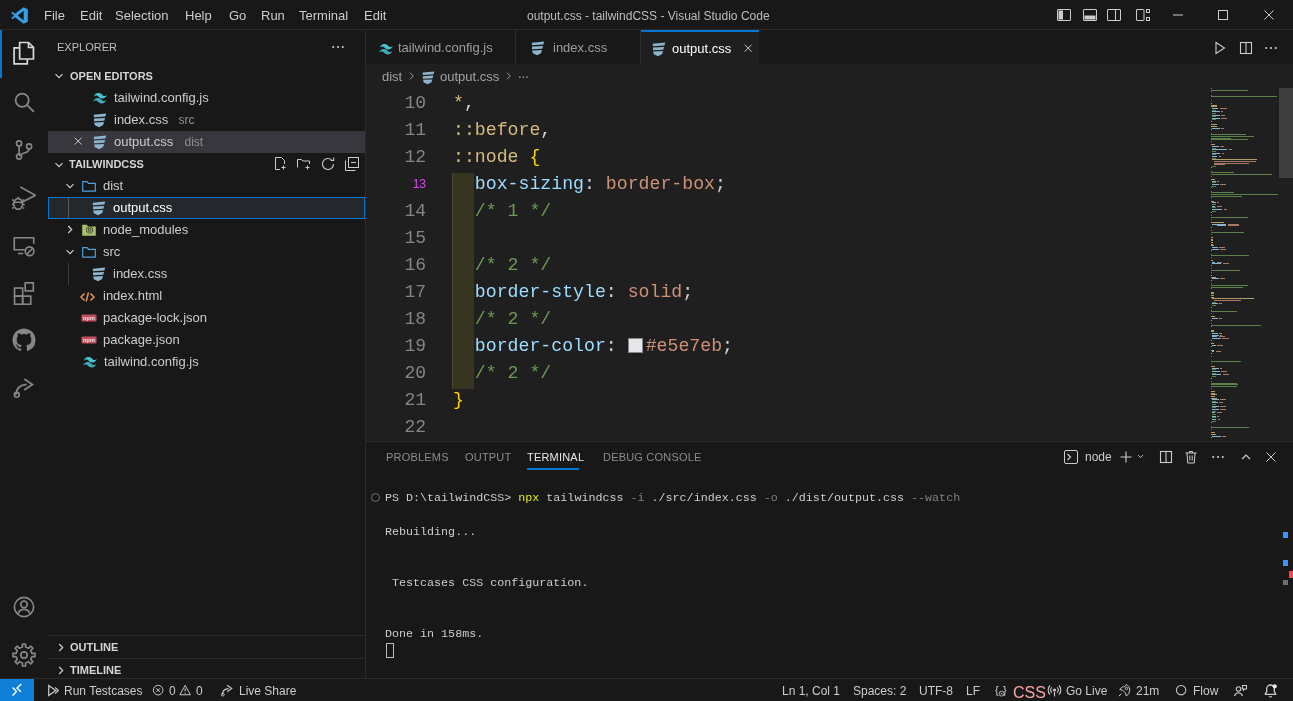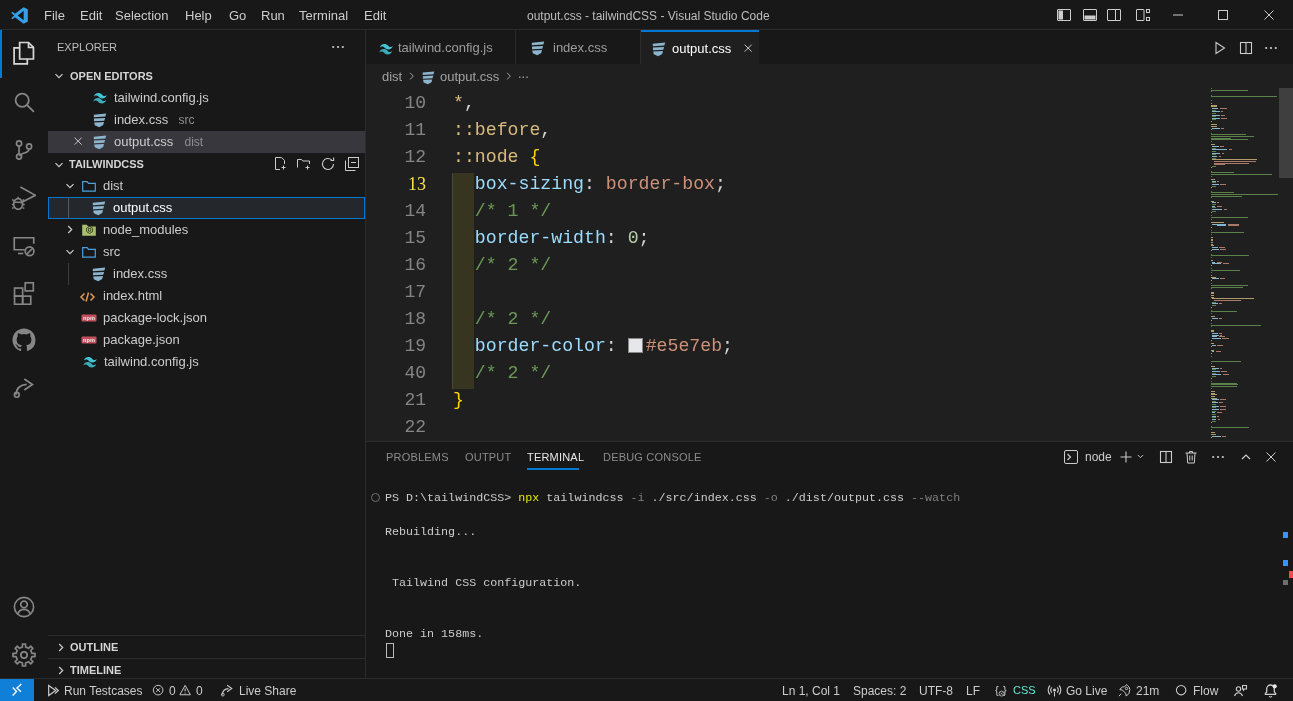--- a/index.html
+++ b/index.html
@@ -281,34 +281,34 @@
       </svg></div>
     <div class="a" style="left:518px;top:66px;font-size:13px;color:#a3a3a3;">...</div>
     <div class="a" style="left:452px;top:173px;width:22px;height:216px;background:#37351f"></div>
     <div class="a" style="left:452px;top:173px;width:1px;height:216px;background:rgba(255,255,255,0.10)"></div>
     <div class="a" style="left:366px;top:90px;font-size:18px;color:#858585;width:60px;text-align:right;line-height:27px;font-family:'Liberation Mono',monospace">10</div>
     <div class="a mono" style="left:453px;top:90px;font-size:18.2px;line-height:27px"><span style="color:#d7ba7d">*</span><span style="color:#d4d4d4">,</span></div>
     <div class="a" style="left:366px;top:117px;font-size:18px;color:#858585;width:60px;text-align:right;line-height:27px;font-family:'Liberation Mono',monospace">11</div>
     <div class="a mono" style="left:453px;top:117px;font-size:18.2px;line-height:27px"><span style="color:#d7ba7d">::before</span><span style="color:#d4d4d4">,</span></div>
     <div class="a" style="left:366px;top:144px;font-size:18px;color:#858585;width:60px;text-align:right;line-height:27px;font-family:'Liberation Mono',monospace">12</div>
     <div class="a mono" style="left:453px;top:144px;font-size:18.2px;line-height:27px"><span style="color:#d7ba7d">::node</span><span> </span><span style="color:#ffd700">{</span></div>
-    <div class="a" style="left:366px;top:171px;font-size:18px;color:#fde047;width:60px;text-align:right;line-height:27px;font-family:Liberation Serif, serif">13</div>
+    <div class="a" style="left:366px;top:171px;font-size:12px;color:#d946ef;width:60px;text-align:right;line-height:27px;font-family:Liberation Sans, sans-serif">13</div>
     <div class="a mono" style="left:453px;top:171px;font-size:18.2px;line-height:27px"><span>  </span><span style="color:#9cdcfe">box-sizing</span><span style="color:#d4d4d4">:</span><span> </span><span style="color:#ce9178">border-box</span><span style="color:#d4d4d4">;</span></div>
     <div class="a" style="left:366px;top:198px;font-size:18px;color:#858585;width:60px;text-align:right;line-height:27px;font-family:'Liberation Mono',monospace">14</div>
     <div class="a mono" style="left:453px;top:198px;font-size:18.2px;line-height:27px"><span>  </span><span style="color:#6a9955">/* 1 */</span></div>
     <div class="a" style="left:366px;top:225px;font-size:18px;color:#858585;width:60px;text-align:right;line-height:27px;font-family:'Liberation Mono',monospace">15</div>
-    <div class="a mono" style="left:453px;top:225px;font-size:18.2px;line-height:27px"><span>  </span><span style="color:#9cdcfe">border-width</span><span style="color:#d4d4d4">:</span><span> </span><span style="color:#b5cea8">0</span><span style="color:#d4d4d4">;</span></div>
     <div class="a" style="left:366px;top:252px;font-size:18px;color:#858585;width:60px;text-align:right;line-height:27px;font-family:'Liberation Mono',monospace">16</div>
     <div class="a mono" style="left:453px;top:252px;font-size:18.2px;line-height:27px"><span>  </span><span style="color:#6a9955">/* 2 */</span></div>
     <div class="a" style="left:366px;top:279px;font-size:18px;color:#858585;width:60px;text-align:right;line-height:27px;font-family:'Liberation Mono',monospace">17</div>
+    <div class="a mono" style="left:453px;top:279px;font-size:18.2px;line-height:27px"><span>  </span><span style="color:#9cdcfe">border-style</span><span style="color:#d4d4d4">:</span><span> </span><span style="color:#ce9178">solid</span><span style="color:#d4d4d4">;</span></div>
     <div class="a" style="left:366px;top:306px;font-size:18px;color:#858585;width:60px;text-align:right;line-height:27px;font-family:'Liberation Mono',monospace">18</div>
     <div class="a mono" style="left:453px;top:306px;font-size:18.2px;line-height:27px"><span>  </span><span style="color:#6a9955">/* 2 */</span></div>
     <div class="a" style="left:366px;top:333px;font-size:18px;color:#858585;width:60px;text-align:right;line-height:27px;font-family:'Liberation Mono',monospace">19</div>
     <div class="a mono" style="left:453px;top:333px;font-size:18.2px;line-height:27px"><span>  </span><span style="color:#9cdcfe">border-color</span><span style="color:#d4d4d4">:</span><span> </span><span style="display:inline-block;width:15px;height:15px;background:#e5e7eb;border:1px solid #888;vertical-align:-1.5px;margin-right:3px"></span><span style="color:#ce9178">#e5e7eb</span><span style="color:#d4d4d4">;</span></div>
-    <div class="a" style="left:366px;top:360px;font-size:18px;color:#858585;width:60px;text-align:right;line-height:27px;font-family:'Liberation Mono',monospace">40</div>
+    <div class="a" style="left:366px;top:360px;font-size:18px;color:#858585;width:60px;text-align:right;line-height:27px;font-family:'Liberation Mono',monospace">20</div>
     <div class="a mono" style="left:453px;top:360px;font-size:18.2px;line-height:27px"><span>  </span><span style="color:#6a9955">/* 2 */</span></div>
     <div class="a" style="left:366px;top:387px;font-size:18px;color:#858585;width:60px;text-align:right;line-height:27px;font-family:'Liberation Mono',monospace">21</div>
     <div class="a mono" style="left:453px;top:387px;font-size:18.2px;line-height:27px"><span style="color:#ffd700">}</span></div>
     <div class="a" style="left:366px;top:414px;font-size:18px;color:#858585;width:60px;text-align:right;line-height:27px;font-family:'Liberation Mono',monospace">22</div>
     <div class="a mono" style="left:453px;top:414px;font-size:18.2px;line-height:27px"></div>
     <div class="mm" style="left:1211px;top:88.0px;width:67px;overflow:hidden"><i style="width:0.0px"></i><i style="width:1.2px;background:#6a9955;opacity:0.8"></i></div>
     <div class="mm" style="left:1211px;top:89.7px;width:67px;overflow:hidden"><i style="width:0.0px"></i><i style="width:37.2px;background:#6a9955;opacity:0.8"></i></div>
     <div class="mm" style="left:1211px;top:91.3px;width:67px;overflow:hidden"><i style="width:0.0px"></i><i style="width:1.2px;background:#6a9955;opacity:0.8"></i></div>
     <div class="mm" style="left:1211px;top:94.6px;width:67px;overflow:hidden"><i style="width:0.0px"></i><i style="width:1.2px;background:#6a9955;opacity:0.8"></i></div>
     <div class="mm" style="left:1211px;top:96.3px;width:67px;overflow:hidden"><i style="width:0.0px"></i><i style="width:66.3px;background:#6a9955;opacity:0.8"></i></div>
@@ -518,21 +518,21 @@
         <circle cx="12.8" cy="8" r="1.1" fill="currentColor"></circle>
       </svg></div>
     <div class="a ic" style="left:1238px;top:449px;color:#cccccc;"><svg width="16" height="16" viewBox="0 0 16 16" style="">
         <path fill="none" stroke="currentColor" stroke-width="1.2" d="M4 10 8 6l4 4"></path>
       </svg></div>
     <div class="a ic" style="left:1263px;top:449px;color:#cccccc;"><svg width="16" height="16" viewBox="0 0 16 16" style="">
         <path fill="none" stroke="currentColor" stroke-width="1" d="M3.5 3.5l9 9M12.5 3.5l-9 9"></path>
       </svg></div>
     <div class="a mono" style="left:385px;top:490px;font-size:11.7px;line-height:17px"><span style="color:#cccccc">PS D:\tailwindCSS&gt; </span><span style="color:#e5e510">npx</span><span style="color:#cccccc"> tailwindcss </span><span style="color:#7f7f7f">-i</span><span style="color:#cccccc"> ./src/index.css </span><span style="color:#7f7f7f">-o</span><span style="color:#cccccc"> ./dist/output.css </span><span style="color:#7f7f7f">--watch</span></div>
     <div class="a mono" style="left:385px;top:524px;font-size:11.7px;line-height:17px"><span style="color:#cccccc">Rebuilding...</span></div>
-    <div class="a mono" style="left:385px;top:575px;font-size:11.7px;line-height:17px"><span style="color:#cccccc"> Tailwind CSS configuration.</span></div>
+    <div class="a mono" style="left:385px;top:575px;font-size:11.7px;line-height:17px"><span style="color:#cccccc"> Testcases CSS configuration.</span></div>
     <div class="a mono" style="left:385px;top:626px;font-size:11.7px;line-height:17px"><span style="color:#cccccc">Done in 158ms.</span></div>
     <div class="a" style="left:386px;top:643px;width:8px;height:15px;border:1px solid #bbbbbb"></div>
     <div class="a" style="left:371px;top:493px;width:9px;height:9px;border:1.5px solid #707070;border-radius:50%"></div>
     <div class="a" style="left:1283px;top:532px;width:5px;height:6px;background:#3794ff"></div>
     <div class="a" style="left:1283px;top:560px;width:5px;height:6px;background:#3794ff"></div>
     <div class="a" style="left:1289px;top:571px;width:4px;height:7px;background:#f14c4c"></div>
     <div class="a" style="left:1283px;top:580px;width:5px;height:5px;background:#6e6e6e"></div>
     <div class="a" style="left:0px;top:679px;width:34px;height:22px;background:#0f7fd7"></div>
     <div class="a ic" style="left:8px;top:682px;color:#ffffff;"><svg width="16" height="16" viewBox="0 0 16 16" style="">
         <path fill="none" stroke="#ffffff" stroke-width="1.4" d="M4.7 5.5l3.8 3.9-3.9 4.2M13.3 2l-4.3 4 3.9 3.7"></path>
@@ -562,21 +562,21 @@
     <div class="a" style="left:782px;top:684px;font-size:12px;color:#cccccc;">Ln 1, Col 1</div>
     <div class="a" style="left:853px;top:684px;font-size:12px;color:#cccccc;">Spaces: 2</div>
     <div class="a" style="left:919px;top:684px;font-size:12px;color:#cccccc;">UTF-8</div>
     <div class="a" style="left:966px;top:684px;font-size:12px;color:#cccccc;">LF</div>
     <div class="a ic" style="left:994px;top:683px;color:#cccccc;"><svg width="15" height="15" viewBox="0 0 15 15" style="">
         <text x="1" y="11" font-family="Liberation Sans" font-size="11" fill="#cccccc">{</text>
         <text x="9" y="11" font-family="Liberation Sans" font-size="11" fill="#cccccc">}</text>
         <circle cx="7.6" cy="10.6" r="2.5" fill="#181818" stroke="#cccccc" stroke-width="0.8"></circle>
         <path d="M6.7 9.7l1.8 1.8M8.5 9.7l-1.8 1.8" stroke="#cccccc" stroke-width="0.8"></path>
       </svg></div>
-    <div class="a" style="left:1013px;top:684px;font-size:11px;color:#5eead4;">CSS</div>
+    <div class="a" style="left:1013px;top:684px;font-size:16px;color:#fca5a5;">CSS</div>
     <div class="a ic" style="left:1047px;top:683px;color:#cccccc;"><svg width="15" height="15" viewBox="0 0 15 15" style="">
         <circle cx="7.5" cy="7" r="1.6" fill="currentColor"></circle>
         <path fill="none" stroke="currentColor" stroke-width="1.1" d="M4.9 9.6a3.7 3.7 0 0 1 0-5.2M10.1 4.4a3.7 3.7 0 0 1 0 5.2"></path>
         <path fill="none" stroke="currentColor" stroke-width="1.1" d="M3 11.5a6.4 6.4 0 0 1 0-9M12 2.5a6.4 6.4 0 0 1 0 9"></path>
         <path fill="none" stroke="currentColor" stroke-width="1.1" d="M7.5 9v4.5"></path>
       </svg></div>
     <div class="a" style="left:1066px;top:684px;font-size:12px;color:#cccccc;">Go Live</div>
     <div class="a ic" style="left:1117px;top:683px;color:#cccccc;"><svg width="15" height="15" viewBox="0 0 15 15" style="">
         <path fill="none" stroke="currentColor" stroke-width="1" d="M9.3 1.6c1.9 1 3.1 2.6 3.5 4.9l-.9 4-2.6 2.6-.7-2.9-3-3L2.7 6.5 5.3 4c2-.2 3-.2 4-2.4z"></path>
         <circle fill="none" stroke="currentColor" stroke-width="0.9" cx="9.5" cy="5.5" r="1.2"></circle>

